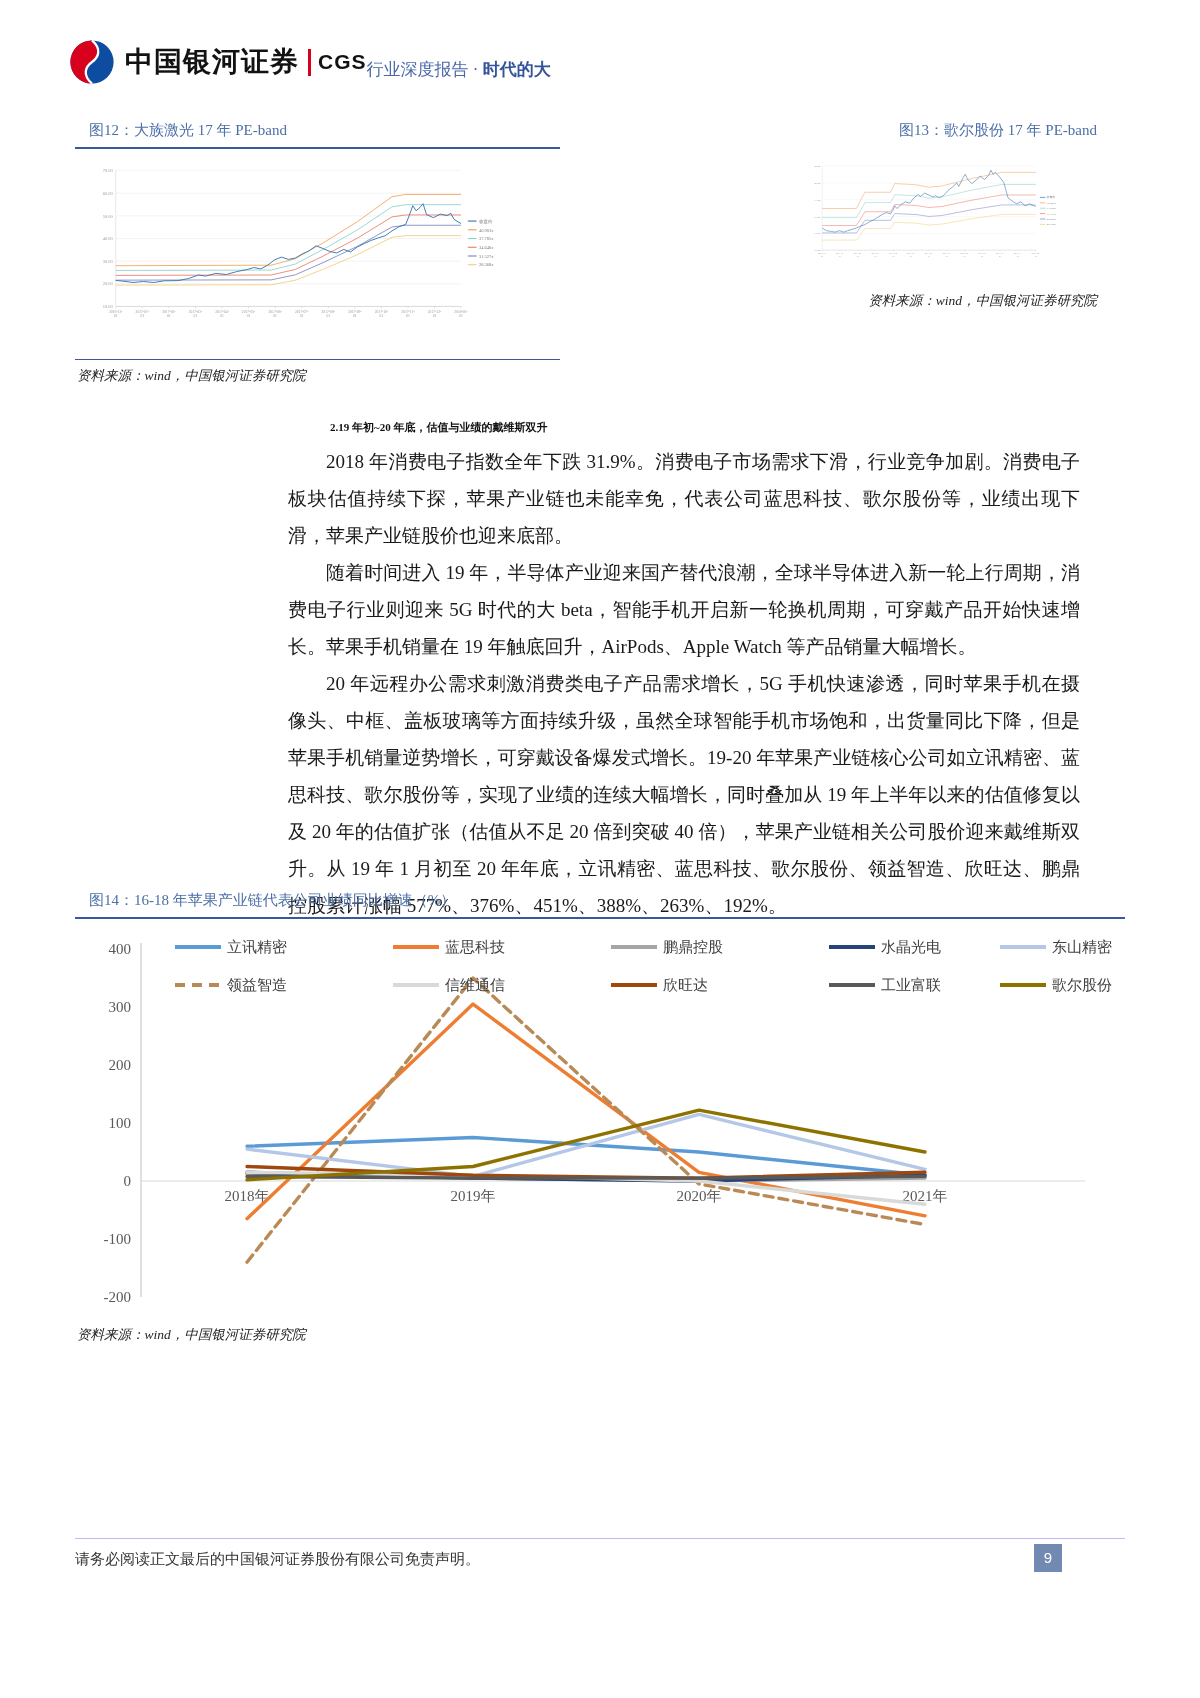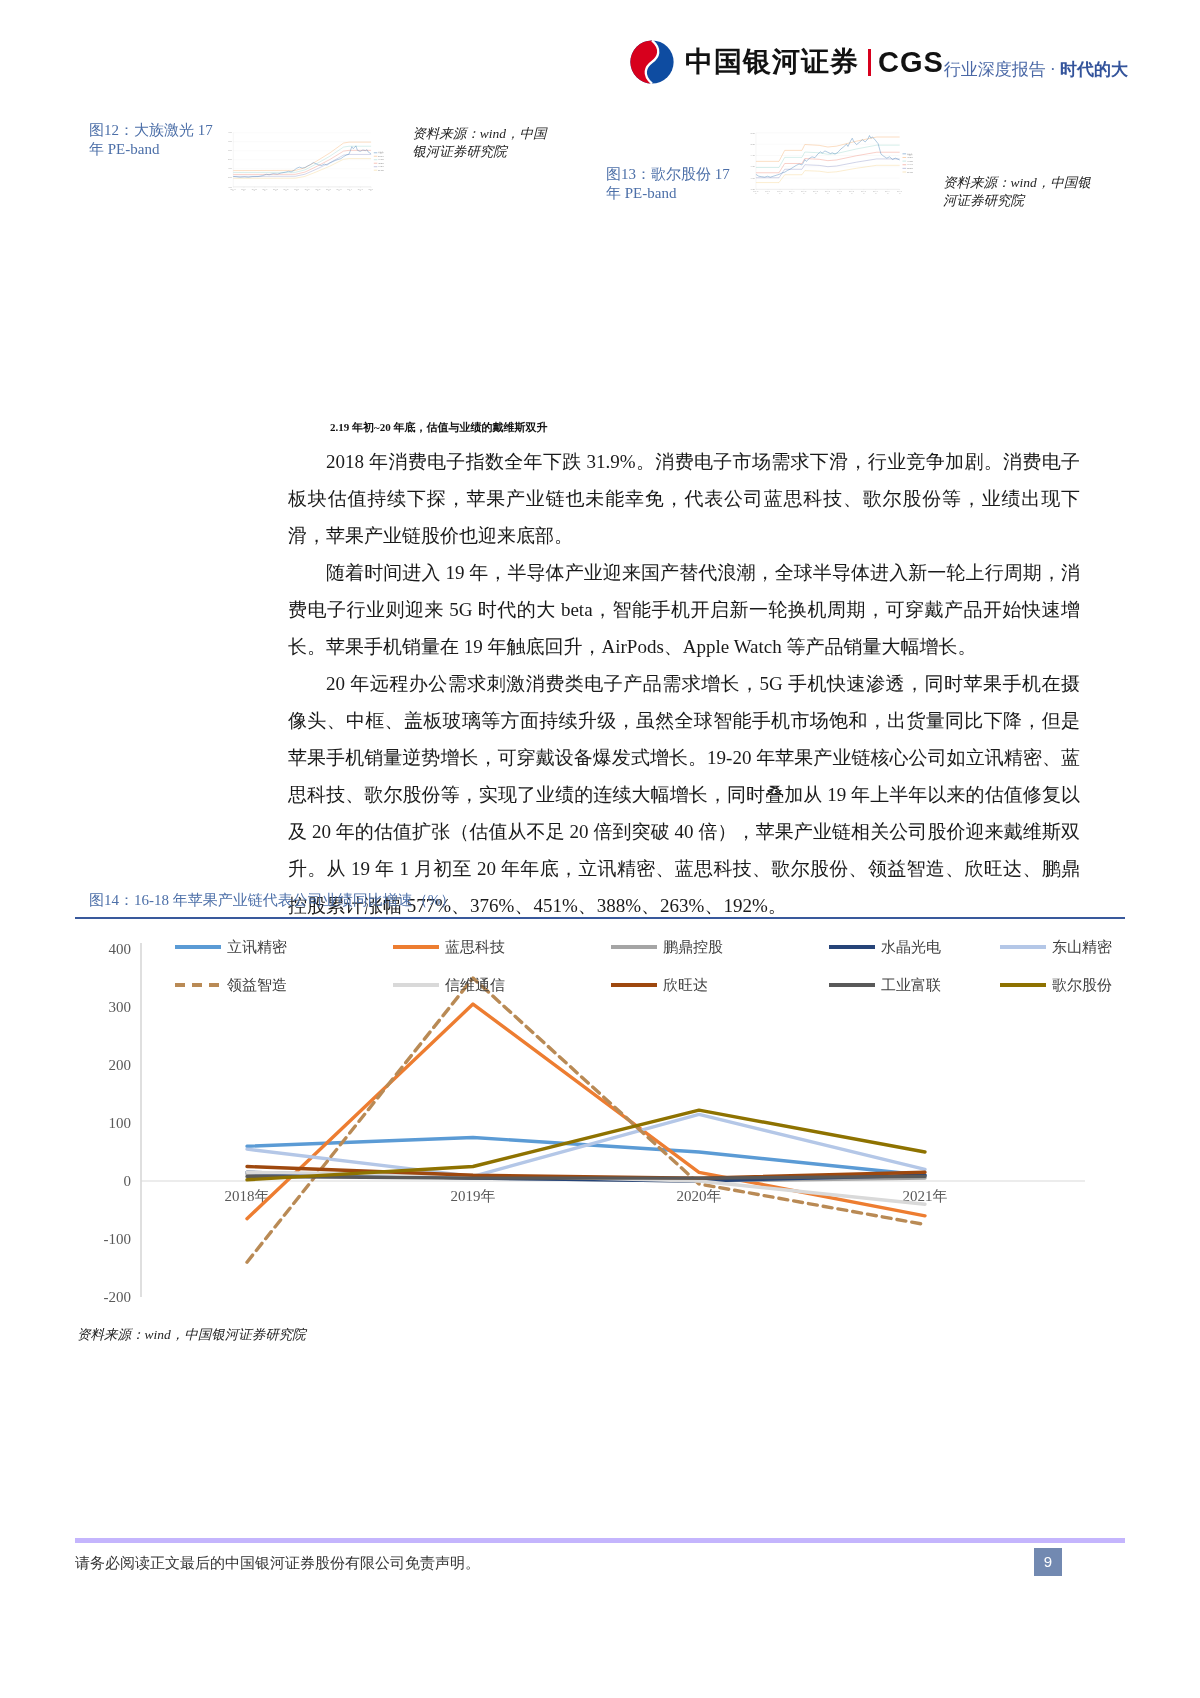--- a/index.html
+++ b/index.html
@@ -1,49 +1,49 @@
 <!DOCTYPE html>
 <html><head>
 <meta charset="utf-8">
 <style>
   html,body{margin:0;padding:0;background:#e8e8e8;}
   .page{position:relative;width:1200px;height:1698px;background:#fff;margin:0 auto;
         font-family:"Liberation Serif","DejaVu Serif",serif;overflow:hidden;}
   
-  .header{position:absolute;left:80px;right:72px;top:34px;height:56px;display:flex;
-          justify-content:flex-end;align-items:center;}
+  .header{position:absolute;left:69px;right:72px;top:34px;height:56px;display:flex;
+          justify-content:flex-start;align-items:center;}
   .brand{display:flex;align-items:center;}
   .logo-swirl{width:46px;height:46px;margin-right:10px;}
   .brand-cn{font-family:"Liberation Sans","DejaVu Sans",sans-serif;font-weight:bold;
             font-size:28px;color:#121212;letter-spacing:1px;}
   .brand-divider{width:3px;height:27px;background:#D7001D;margin:0 7px 0 9px;}
   .brand-en{font-family:"Liberation Sans","DejaVu Sans",sans-serif;font-weight:bold;
-            font-size:29px;color:#121212;letter-spacing:1px;}
+            font-size:21px;color:#121212;letter-spacing:1px;}
   .header-right{font-size:17px;color:#4A68A6;padding-top:14px;}
   .header-right .industry{font-weight:bold;color:#33539B;}
   
   .figrow{position:absolute;top:118px;left:75px;display:flex;gap:32px;}
-  .figure{display:flex;flex-direction:row;}
+  .figure{display:flex;flex-direction:column;}
   .fig12{width:485px;} .fig13{width:505px;align-items:flex-end;}
   .fig-title{font-size:15px;color:#4C6FA8;padding:3px 0 7px 14px;}
   .title-rule{border-bottom:2px solid #39599C;}
   .pe-chart{padding:10px 0 0 0;}
   .pe-chart svg{display:block;width:100%;}
   .src-rule{border-top:1px solid #39599C;margin-top:4px;}
   .fig-source{font-size:13.5px;font-style:italic;color:#222;padding:7px 0 0 2px;}
   
   .section{position:absolute;top:420px;left:288px;width:792px;color:#1a1a1a;}
   .section h2{font-size:11px;font-weight:bold;color:#111;margin:0 0 8px 42px;}
   .section p{font-size:19px;line-height:37px;margin:0;text-indent:2em;text-align:justify;}
   
   .fig14{position:absolute;top:888px;left:75px;width:1050px;}
   .big-chart{}
   .big-chart svg{display:block;width:100%;}
   
-  .footer{position:absolute;top:1538px;left:75px;width:1050px;border-top:5px solid #c4b5fd;
+  .footer{position:absolute;top:1538px;left:75px;width:1050px;border-top:1px solid #c4b5fd;
           padding-top:11px;font-size:15px;color:#333;}
   .page-badge{position:absolute;right:63px;top:5px;width:28px;height:28px;background:#7289B1;
               color:#fff;text-align:center;line-height:28px;font-size:15px;
               font-family:"Liberation Sans",sans-serif;}
 </style>
 </head>
 <body>
 
 <div class="page">
 

